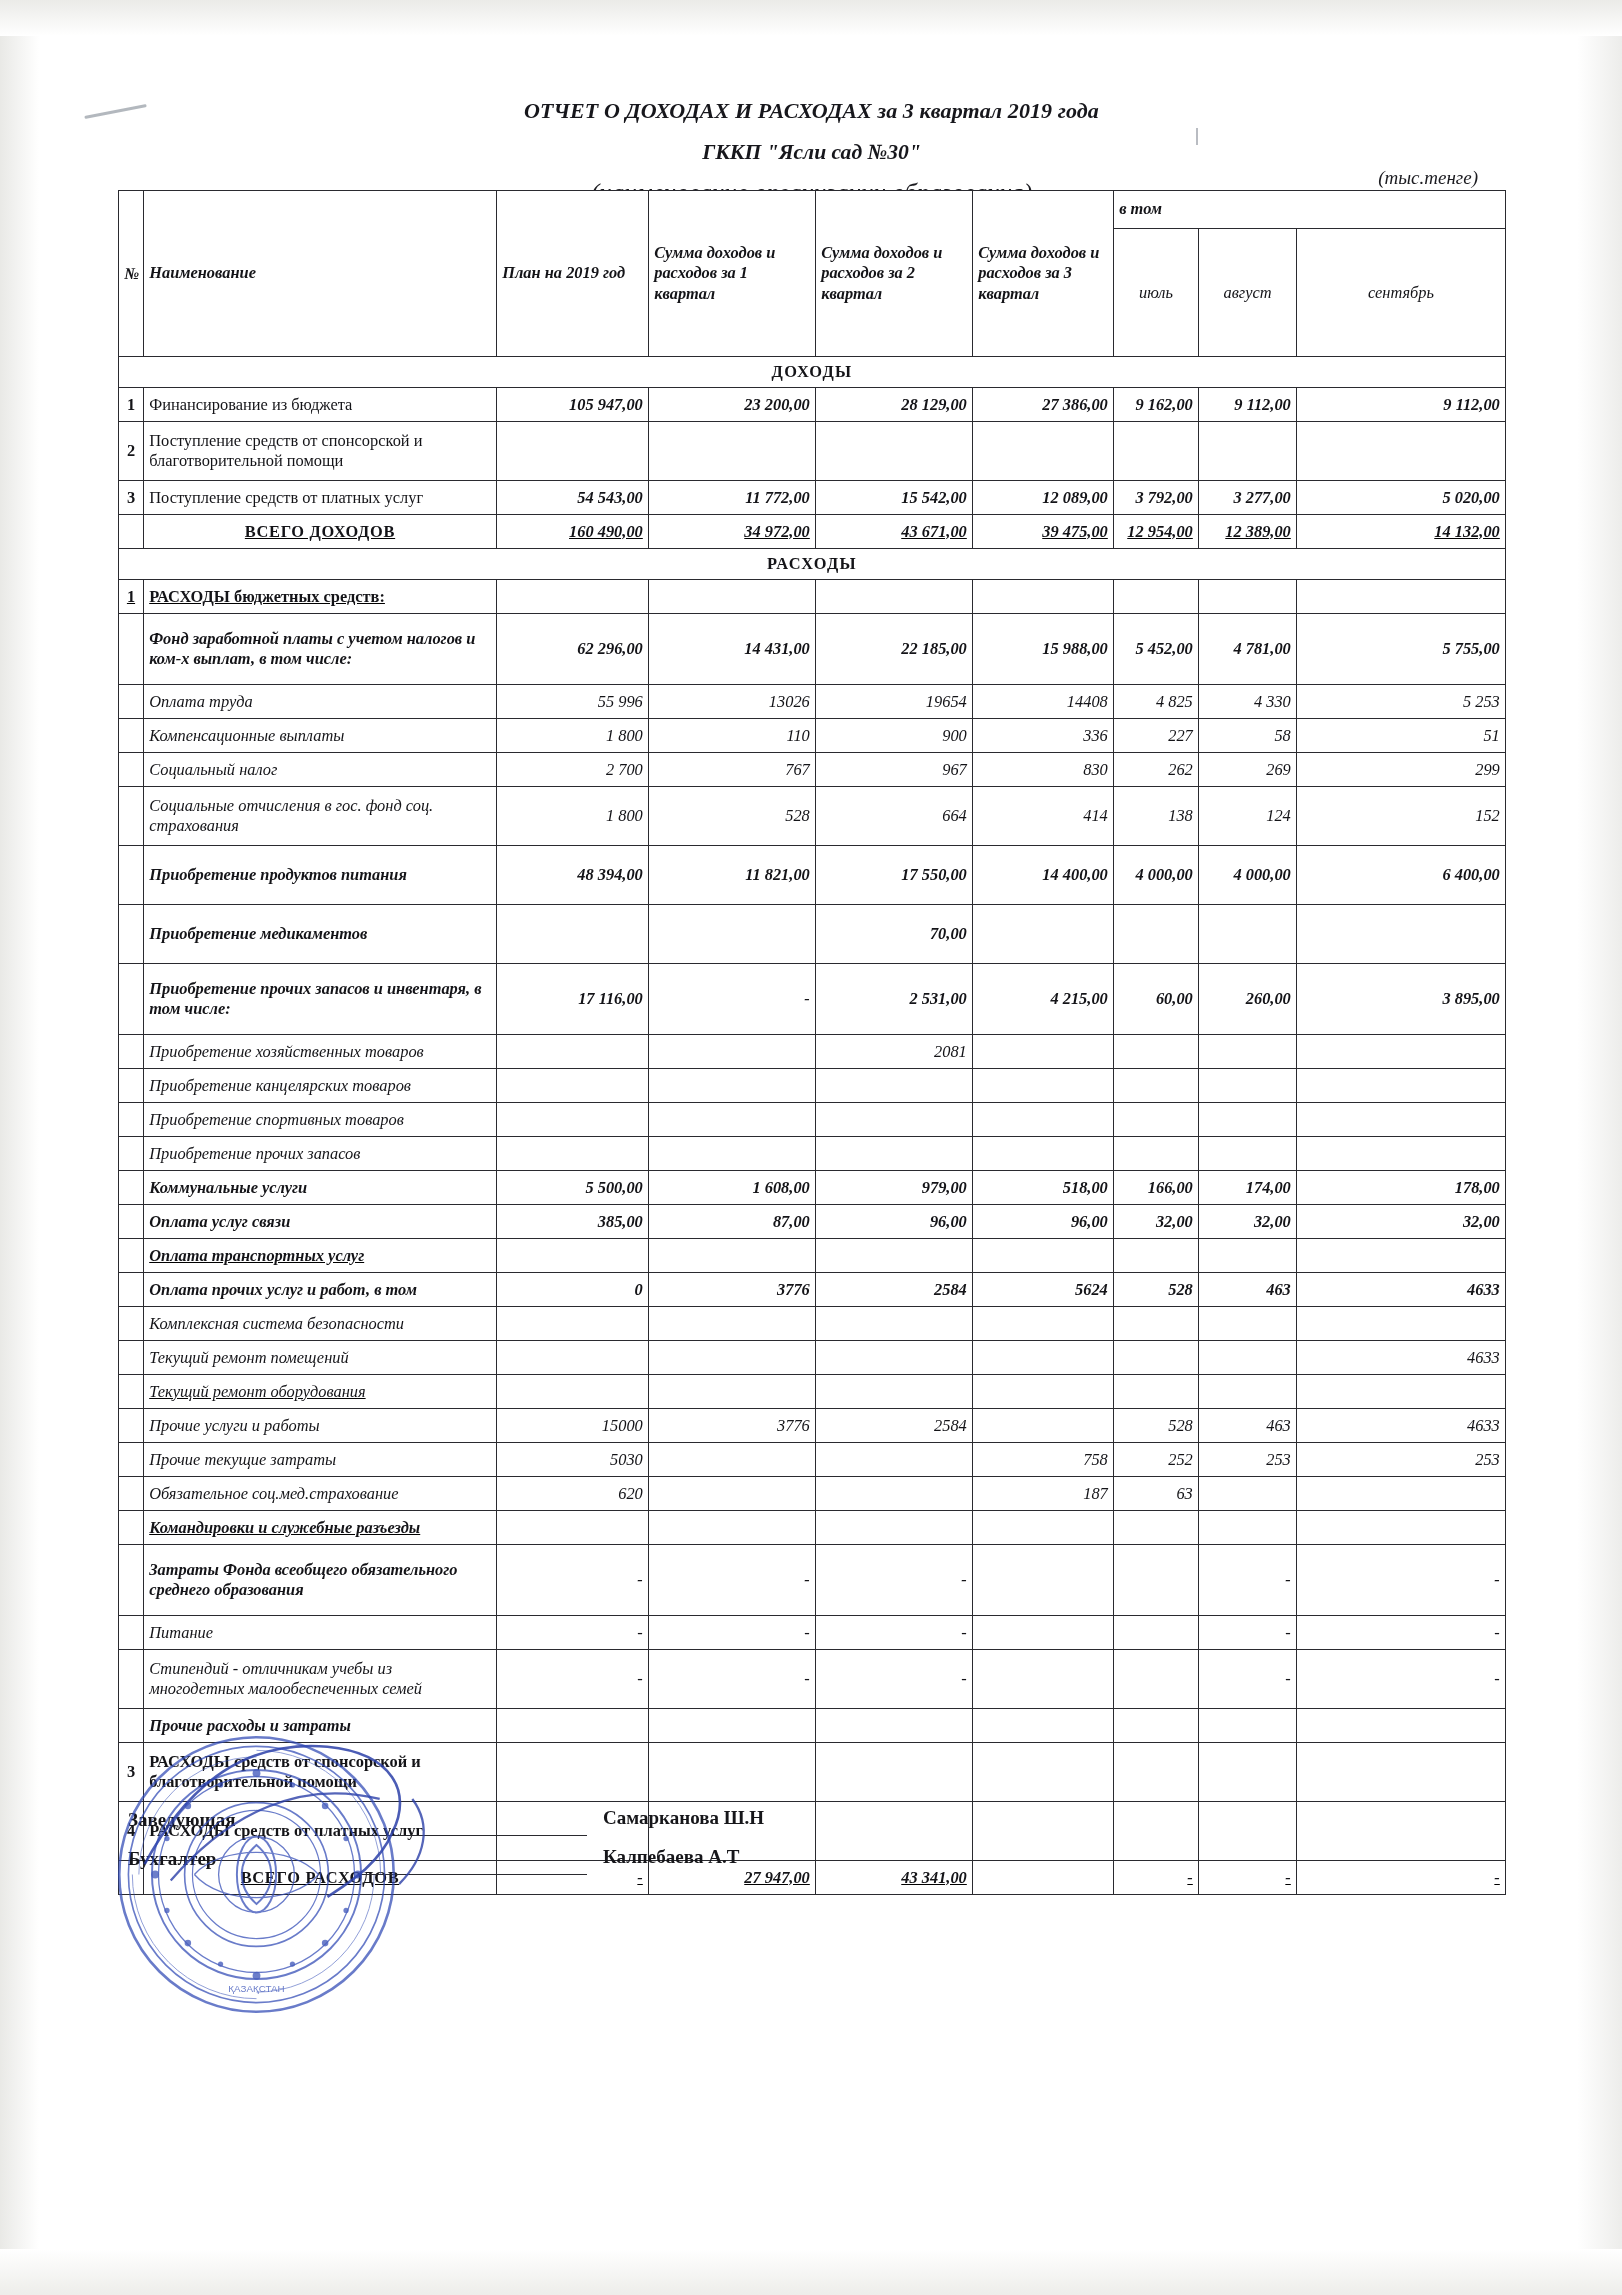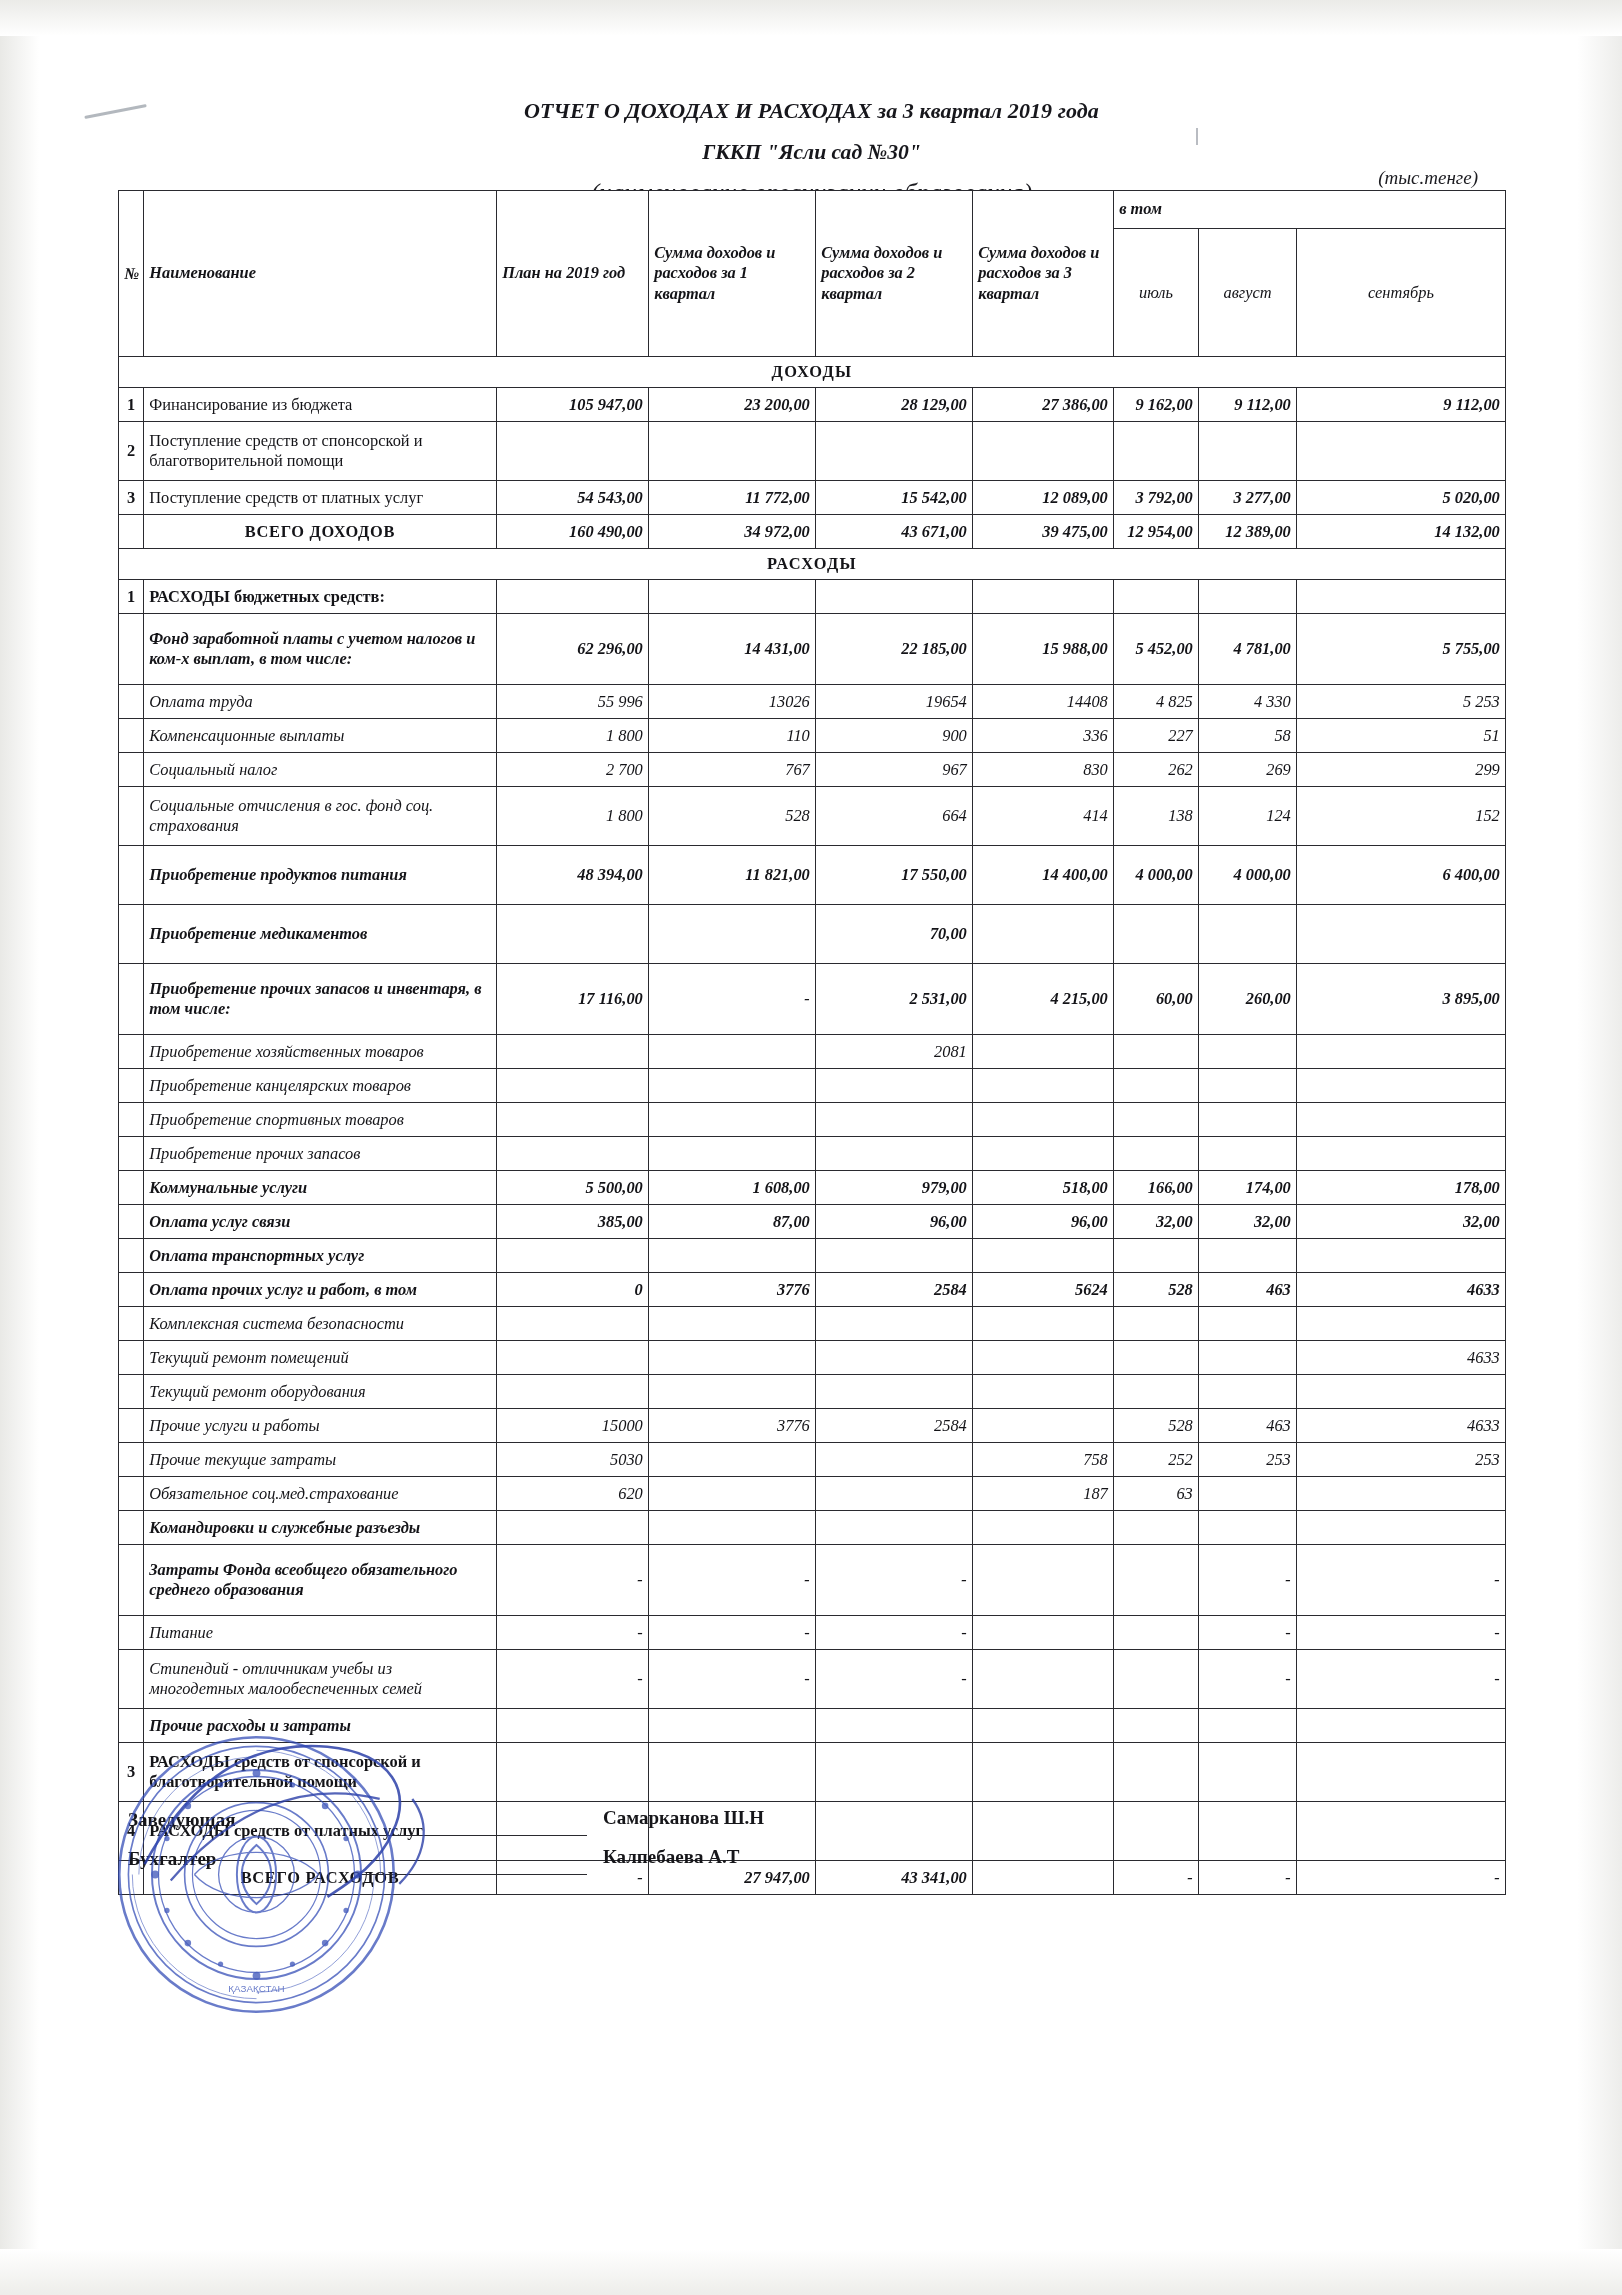--- a/index.html
+++ b/index.html
@@ -73,21 +73,21 @@
   .num-b { text-align:right; padding-right:10.5px; font-style:italic; font-weight:bold; }
 
   .bold   { font-weight:normal; }
   .ital   { font-style:italic; }
   .bi     { font-weight:bold; font-style:italic; }
   .upr    { font-weight:bold; }
 
   .total-name { text-align:center; font-weight:bold; font-size:17.7px; letter-spacing:0.7px; }
 
   .r-sm  { height:34px; }
-  .r-md  { height:34px; }
+  .r-md  { height:34px;text-decoration:underline; }
   .r-lg  { height:59px; }
   .r-xl  { height:71px;margin-left:9px; }
 
   
   .sig-block { position:absolute; left:128px; top:1806px; width:785px; }
   .sig-row { position:relative; height:39px; }
   .sig-label { position:absolute; left:0; top:2.6px; font-size:19px; font-weight:bold; color:#16161a; }
   .sig-line  { position:absolute; left:230px; top:29px; width:229px; height:1.3px; background:#2a2a2f; }
   .sig-name  { position:absolute; left:475px; top:1.3px; font-size:19px; font-weight:bold; color:#16161a; }
 

